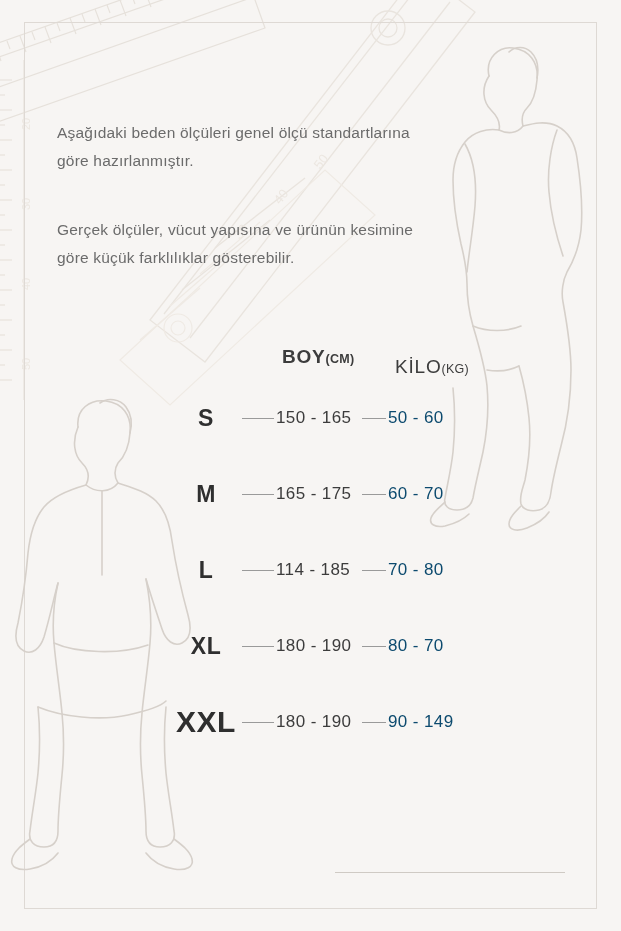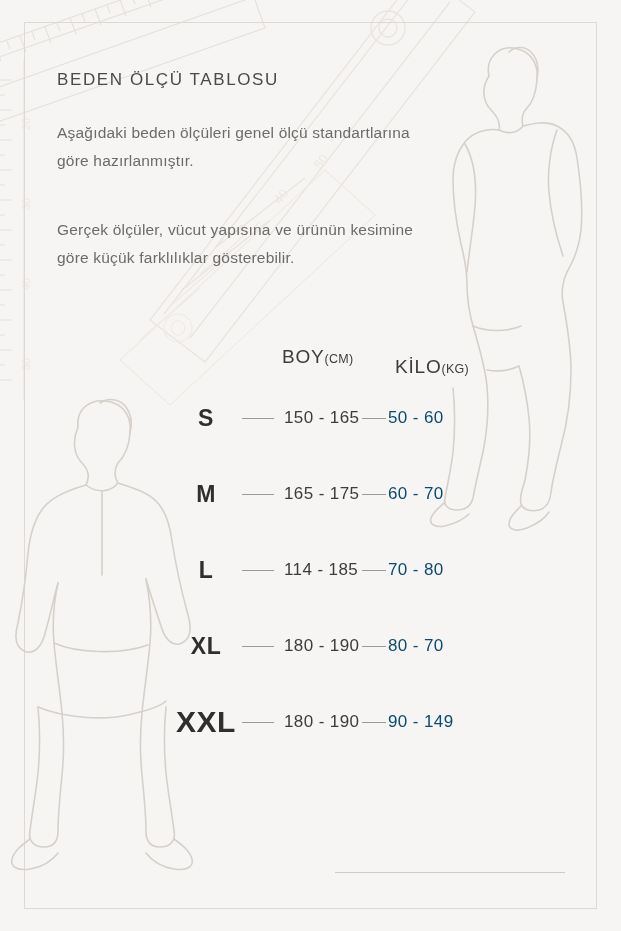--- a/index.html
+++ b/index.html
@@ -79,21 +79,21 @@
     position: relative;
     height: 40px;
   }
   .head-boy {
     position: absolute;
     left: 112px;
     top: 6px;
     font-size: 19px;
     color: #3c3c3c;
     letter-spacing: 0.8px;
-    font-weight: 400;
+    font-weight: 700;
   }
   .head-kilo {
     position: absolute;
     left: 225px;
     top: 16px;
     font-size: 19px;
     color: #3c3c3c;
     letter-spacing: 0.8px;
     font-weight: 400;
   }
@@ -120,21 +120,20 @@
     letter-spacing: 0.5px;
   }
   .row .boy {
     position: absolute;
     left: 106px;
     top: 50%;
     transform: translateY(-50%);
     font-size: 17px;
     color: #3c3c3c;
     letter-spacing: 0.4px;
-    margin-left: 8px;
   }
   .row .kilo {
     position: absolute;
     left: 218px;
     top: 50%;
     transform: translateY(-50%);
     font-size: 17px;
     color: #0c4a6e;
     letter-spacing: 0.4px;
   }
@@ -371,21 +370,20 @@
         <path d="M178 444 C186 450, 194 456, 196 464 C198 472, 190 476, 178 474 C166 472, 156 466, 150 458"></path>
         <path d="M104 8 C112 2, 124 4, 130 12 C136 20, 136 30, 134 38"></path>
         <path d="M106 96 L106 180"></path>
       </g>
     </svg>
 
   </div>
 
   <div class="content">
 
-    <div class="title">BEDEN ÖLÇÜ TABLOSU</div>
 
     <div class="para para1">Aşağıdaki beden ölçüleri genel ölçü standartlarına göre hazırlanmıştır.</div>
     <div class="para para2">Gerçek ölçüler, vücut yapısına ve ürünün kesimine göre küçük farklılıklar gösterebilir.</div>
 
     <div class="table-wrap">
 
       <div class="head-row">
         <div class="head-boy">
           <span>BOY</span><span class="unit">(CM)</span>
         </div>

